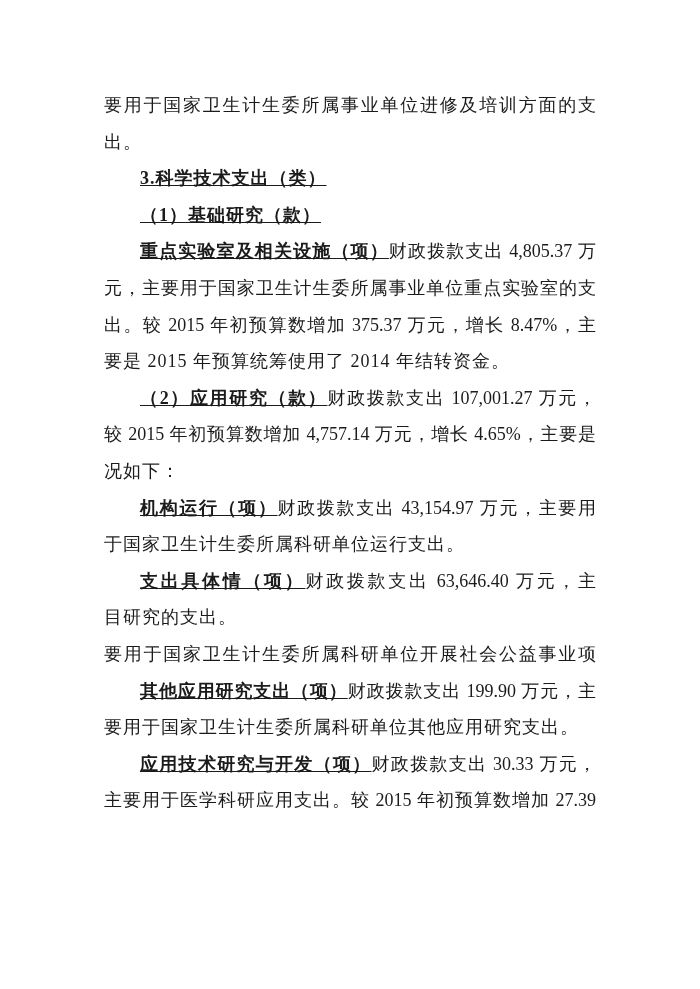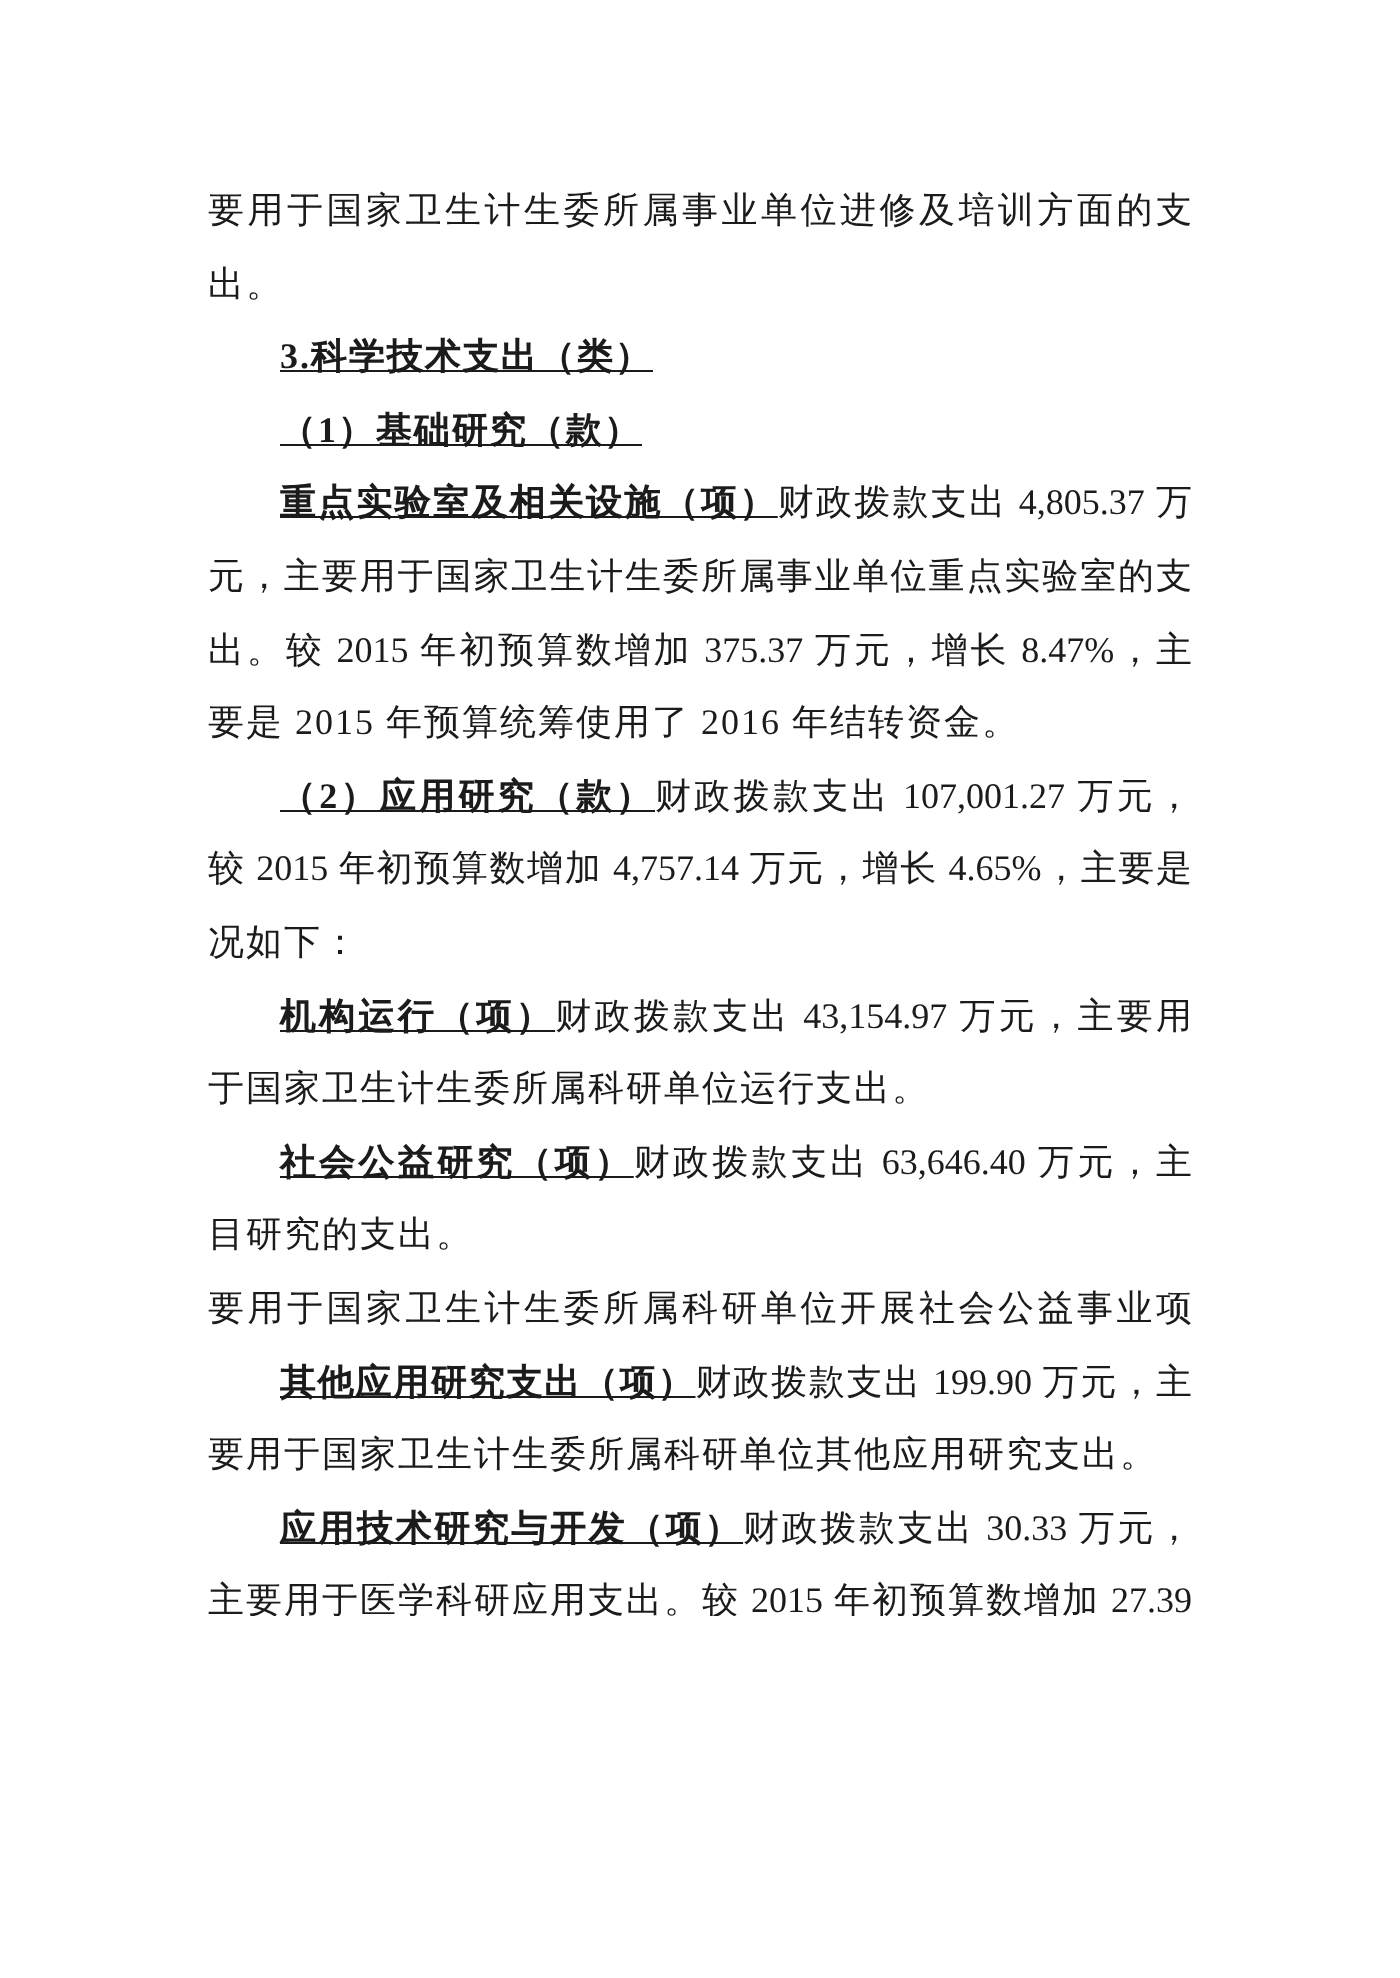--- a/index.html
+++ b/index.html
@@ -59,27 +59,27 @@
 
 <div class="page">
   <div class="content" id="doc">
       <div class="line"><span class="seg-normal">要用于国家卫生计生委所属事业单位进修及培训方面的支</span></div>
       <div class="line plain"><span class="seg-normal">出。</span></div>
       <div class="line plain indent"><span class="seg-bold">3.科学技术支出（类）</span></div>
       <div class="line plain indent"><span class="seg-bold">（1）基础研究（款）</span></div>
       <div class="line indent"><span class="seg-bold">重点实验室及相关设施（项）</span><span class="seg-normal">财政拨款支出 4,805.37 万</span></div>
       <div class="line"><span class="seg-normal">元，主要用于国家卫生计生委所属事业单位重点实验室的支</span></div>
       <div class="line"><span class="seg-normal">出。较 2015 年初预算数增加 375.37 万元，增长 8.47%，主</span></div>
-      <div class="line plain"><span class="seg-normal">要是 2015 年预算统筹使用了 2016 年结转资金。</span></div>
+      <div class="line plain"><span class="seg-normal">要是 2015 年预算统筹使用了 2014 年结转资金。</span></div>
       <div class="line indent"><span class="seg-bold">（2）应用研究（款）</span><span class="seg-normal">财政拨款支出 107,001.27 万元，</span></div>
       <div class="line"><span class="seg-normal">较 2015 年初预算数增加 4,757.14 万元，增长 4.65%，主要是</span></div>
       <div class="line plain"><span class="seg-normal">况如下：</span></div>
       <div class="line indent"><span class="seg-bold">机构运行（项）</span><span class="seg-normal">财政拨款支出 43,154.97 万元，主要用</span></div>
       <div class="line plain"><span class="seg-normal">于国家卫生计生委所属科研单位运行支出。</span></div>
-      <div class="line indent"><span class="seg-bold">社会公益研究（项）</span><span class="seg-normal">财政拨款支出 63,646.40 万元，主</span></div>
+      <div class="line indent"><span class="seg-bold">支出具体情（项）</span><span class="seg-normal">财政拨款支出 63,646.40 万元，主</span></div>
       <div class="line plain"><span class="seg-normal">目研究的支出。</span></div>
       <div class="line"><span class="seg-normal">要用于国家卫生计生委所属科研单位开展社会公益事业项</span></div>
       <div class="line indent"><span class="seg-bold">其他应用研究支出（项）</span><span class="seg-normal">财政拨款支出 199.90 万元，主</span></div>
       <div class="line plain"><span class="seg-normal">要用于国家卫生计生委所属科研单位其他应用研究支出。</span></div>
       <div class="line indent"><span class="seg-bold">应用技术研究与开发（项）</span><span class="seg-normal">财政拨款支出 30.33 万元，</span></div>
       <div class="line"><span class="seg-normal">主要用于医学科研应用支出。较 2015 年初预算数增加 27.39</span></div>
     </div>
   <div class="footer">44</div>
 </div>
 

